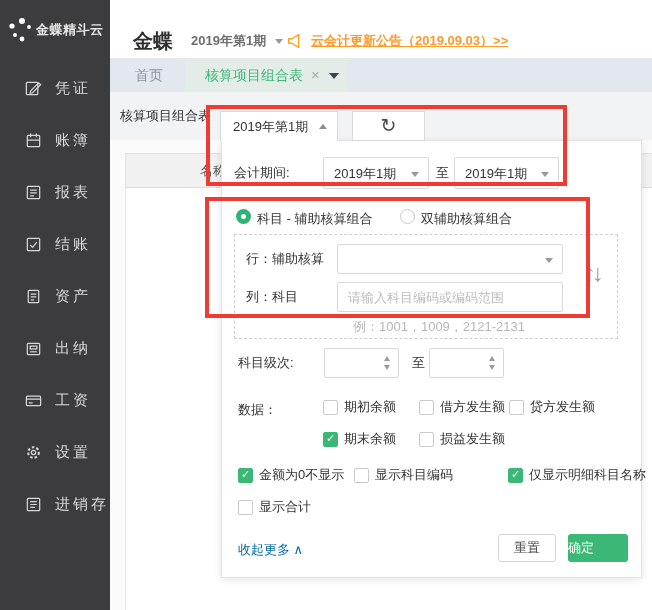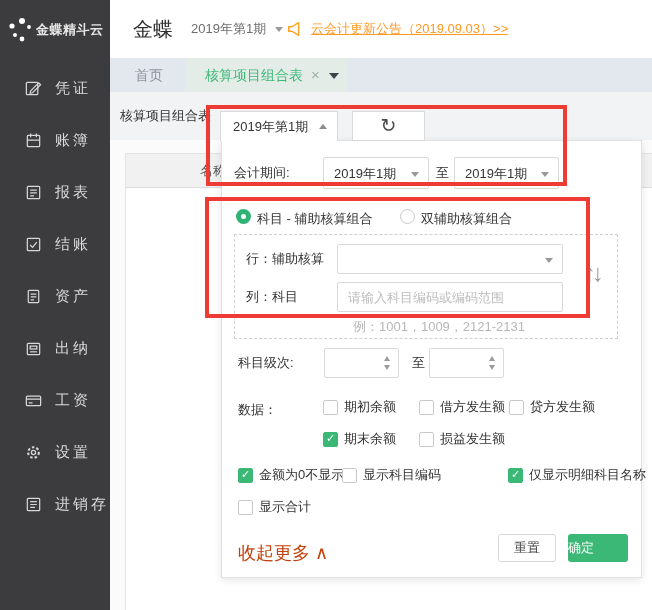--- a/index.html
+++ b/index.html
@@ -9,21 +9,21 @@
   
   .sidebar { position:absolute; left:0; top:0; width:110px; height:610px; background:#3c3c3e; }
   .logo { position:absolute; left:0; top:0; width:110px; height:60px; }
   .logo svg { position:absolute; left:7px; top:16px; }
   .logo-text { position:absolute; left:36px; top:0; line-height:60px; color:#e5e5e5; font-size:13px; font-weight:bold; letter-spacing:0.5px; }
   .nav-item { position:absolute; left:0; width:110px; height:32px; display:flex; align-items:center; padding-left:24px; cursor:pointer; }
   .nav-item svg { flex:0 0 auto; margin-right:12px; }
   .nav-label { color:#d9d9d9; font-size:15px; letter-spacing:3px; white-space:nowrap; }
 
   
-  .topbar { position:absolute; left:110px; top:0; width:542px; height:58px; background:#fff; }
+  .topbar { position:absolute; left:110px; top:12px; width:542px; height:58px; background:#fff;font-weight:bold; }
   .company { position:absolute; left:23px; top:0; line-height:58px; font-size:20px; color:#2f2f2f; }
   .hdr-period { position:absolute; left:81px; top:0; line-height:58px; font-size:13px; color:#6e6e6e; cursor:pointer; }
   .hdr-period .cd { margin-left:5px; }
   .horn { position:absolute; left:176px; top:20px; }
   .announce { position:absolute; left:201px; top:0; line-height:58px; font-size:13px; color:#ff9a26; text-decoration:underline; cursor:pointer; white-space:nowrap; }
 
   
   .tabbar { position:absolute; left:110px; top:58px; width:542px; height:34px; background:#e3e7ee; }
   .tab-home { position:absolute; left:25px; top:0; line-height:34px; font-size:14px; color:#8d939c; cursor:pointer; }
   .tab-active { position:absolute; left:75px; top:0; width:162px; height:34px; background:#e4ece7; cursor:pointer; }
@@ -64,21 +64,21 @@
   .spin { position:absolute; width:75px; height:30px; border:1px solid #d9d9d9; border-radius:2px; background:#fff; }
   .spin-up { position:absolute; right:8px; top:7px; width:0; height:0; border-left:3.5px solid transparent; border-right:3.5px solid transparent; border-bottom:5px solid #9b9b9b; cursor:pointer; }
   .spin-dn { position:absolute; right:8px; bottom:7px; width:0; height:0; border-left:3.5px solid transparent; border-right:3.5px solid transparent; border-top:5px solid #9b9b9b; cursor:pointer; }
 
   .cbx-item { position:absolute; height:16px; display:flex; align-items:center; cursor:pointer; }
   .cbx { width:15px; height:15px; border:1px solid #c9c9c9; border-radius:2px; background:#fff; margin-right:6px; position:relative; flex:0 0 auto; }
   .cbx-item.checked .cbx { background:#3cb876; border-color:#3cb876; }
   .cbx-item.checked .cbx::after { content:"✓"; position:absolute; left:2px; top:-1px; color:#fff; font-size:11px; font-weight:bold; }
   .cbx-label { font-size:13px; color:#333; white-space:nowrap; }
 
-  .collapse-link { position:absolute; left:16px; top:400px; font-size:18px; color:#c2410c; cursor:pointer; white-space:nowrap; }
+  .collapse-link { position:absolute; left:16px; top:400px; font-size:13px; color:#0369a1; cursor:pointer; white-space:nowrap; }
   .btn-reset { position:absolute; left:276px; top:393px; width:58px; height:28px; background:#fff; border:1px solid #d6d6d6; border-radius:3px; font-size:13px; color:#444; text-align:center; line-height:26px; cursor:pointer; }
   .btn-confirm { position:absolute; left:346px; top:393px; width:60px; height:28px; background:#3cb876; border:none; border-radius:3px; font-size:13px; color:#fff; text-align:left; line-height:28px; cursor:pointer; }
 
   
   .red-rect { position:absolute; border:4px solid #ee3b33; z-index:40; pointer-events:none; }
   .rr1 { left:96px; top:13px; width:361px; height:81px; }
   .rr2 { left:95px; top:105px; width:385px; height:121px; }
 
   svg.icon { stroke:#d7d7d7; fill:none; stroke-width:1.3; }
 </style>
@@ -258,21 +258,21 @@
       </div>
       <div class="cbx-item" style="left:197px; top:290px;">
         <span class="cbx"></span>
           <span class="cbx-label">损益发生额</span>
       </div>
 
       <div class="cbx-item checked" style="left:16px; top:326px;">
         <span class="cbx"></span>
           <span class="cbx-label">金额为0不显示</span>
       </div>
-      <div class="cbx-item" style="left:120px; top:326px;">
+      <div class="cbx-item" style="left:132px; top:326px;">
         <span class="cbx"></span>
           <span class="cbx-label">显示科目编码</span>
       </div>
       <div class="cbx-item checked" style="left:247px; top:326px;padding-left:39px;">
         <span class="cbx"></span>
           <span class="cbx-label">仅显示明细科目名称</span>
       </div>
       <div class="cbx-item" style="left:16px; top:358px;">
         <span class="cbx"></span>
           <span class="cbx-label">显示合计</span>

